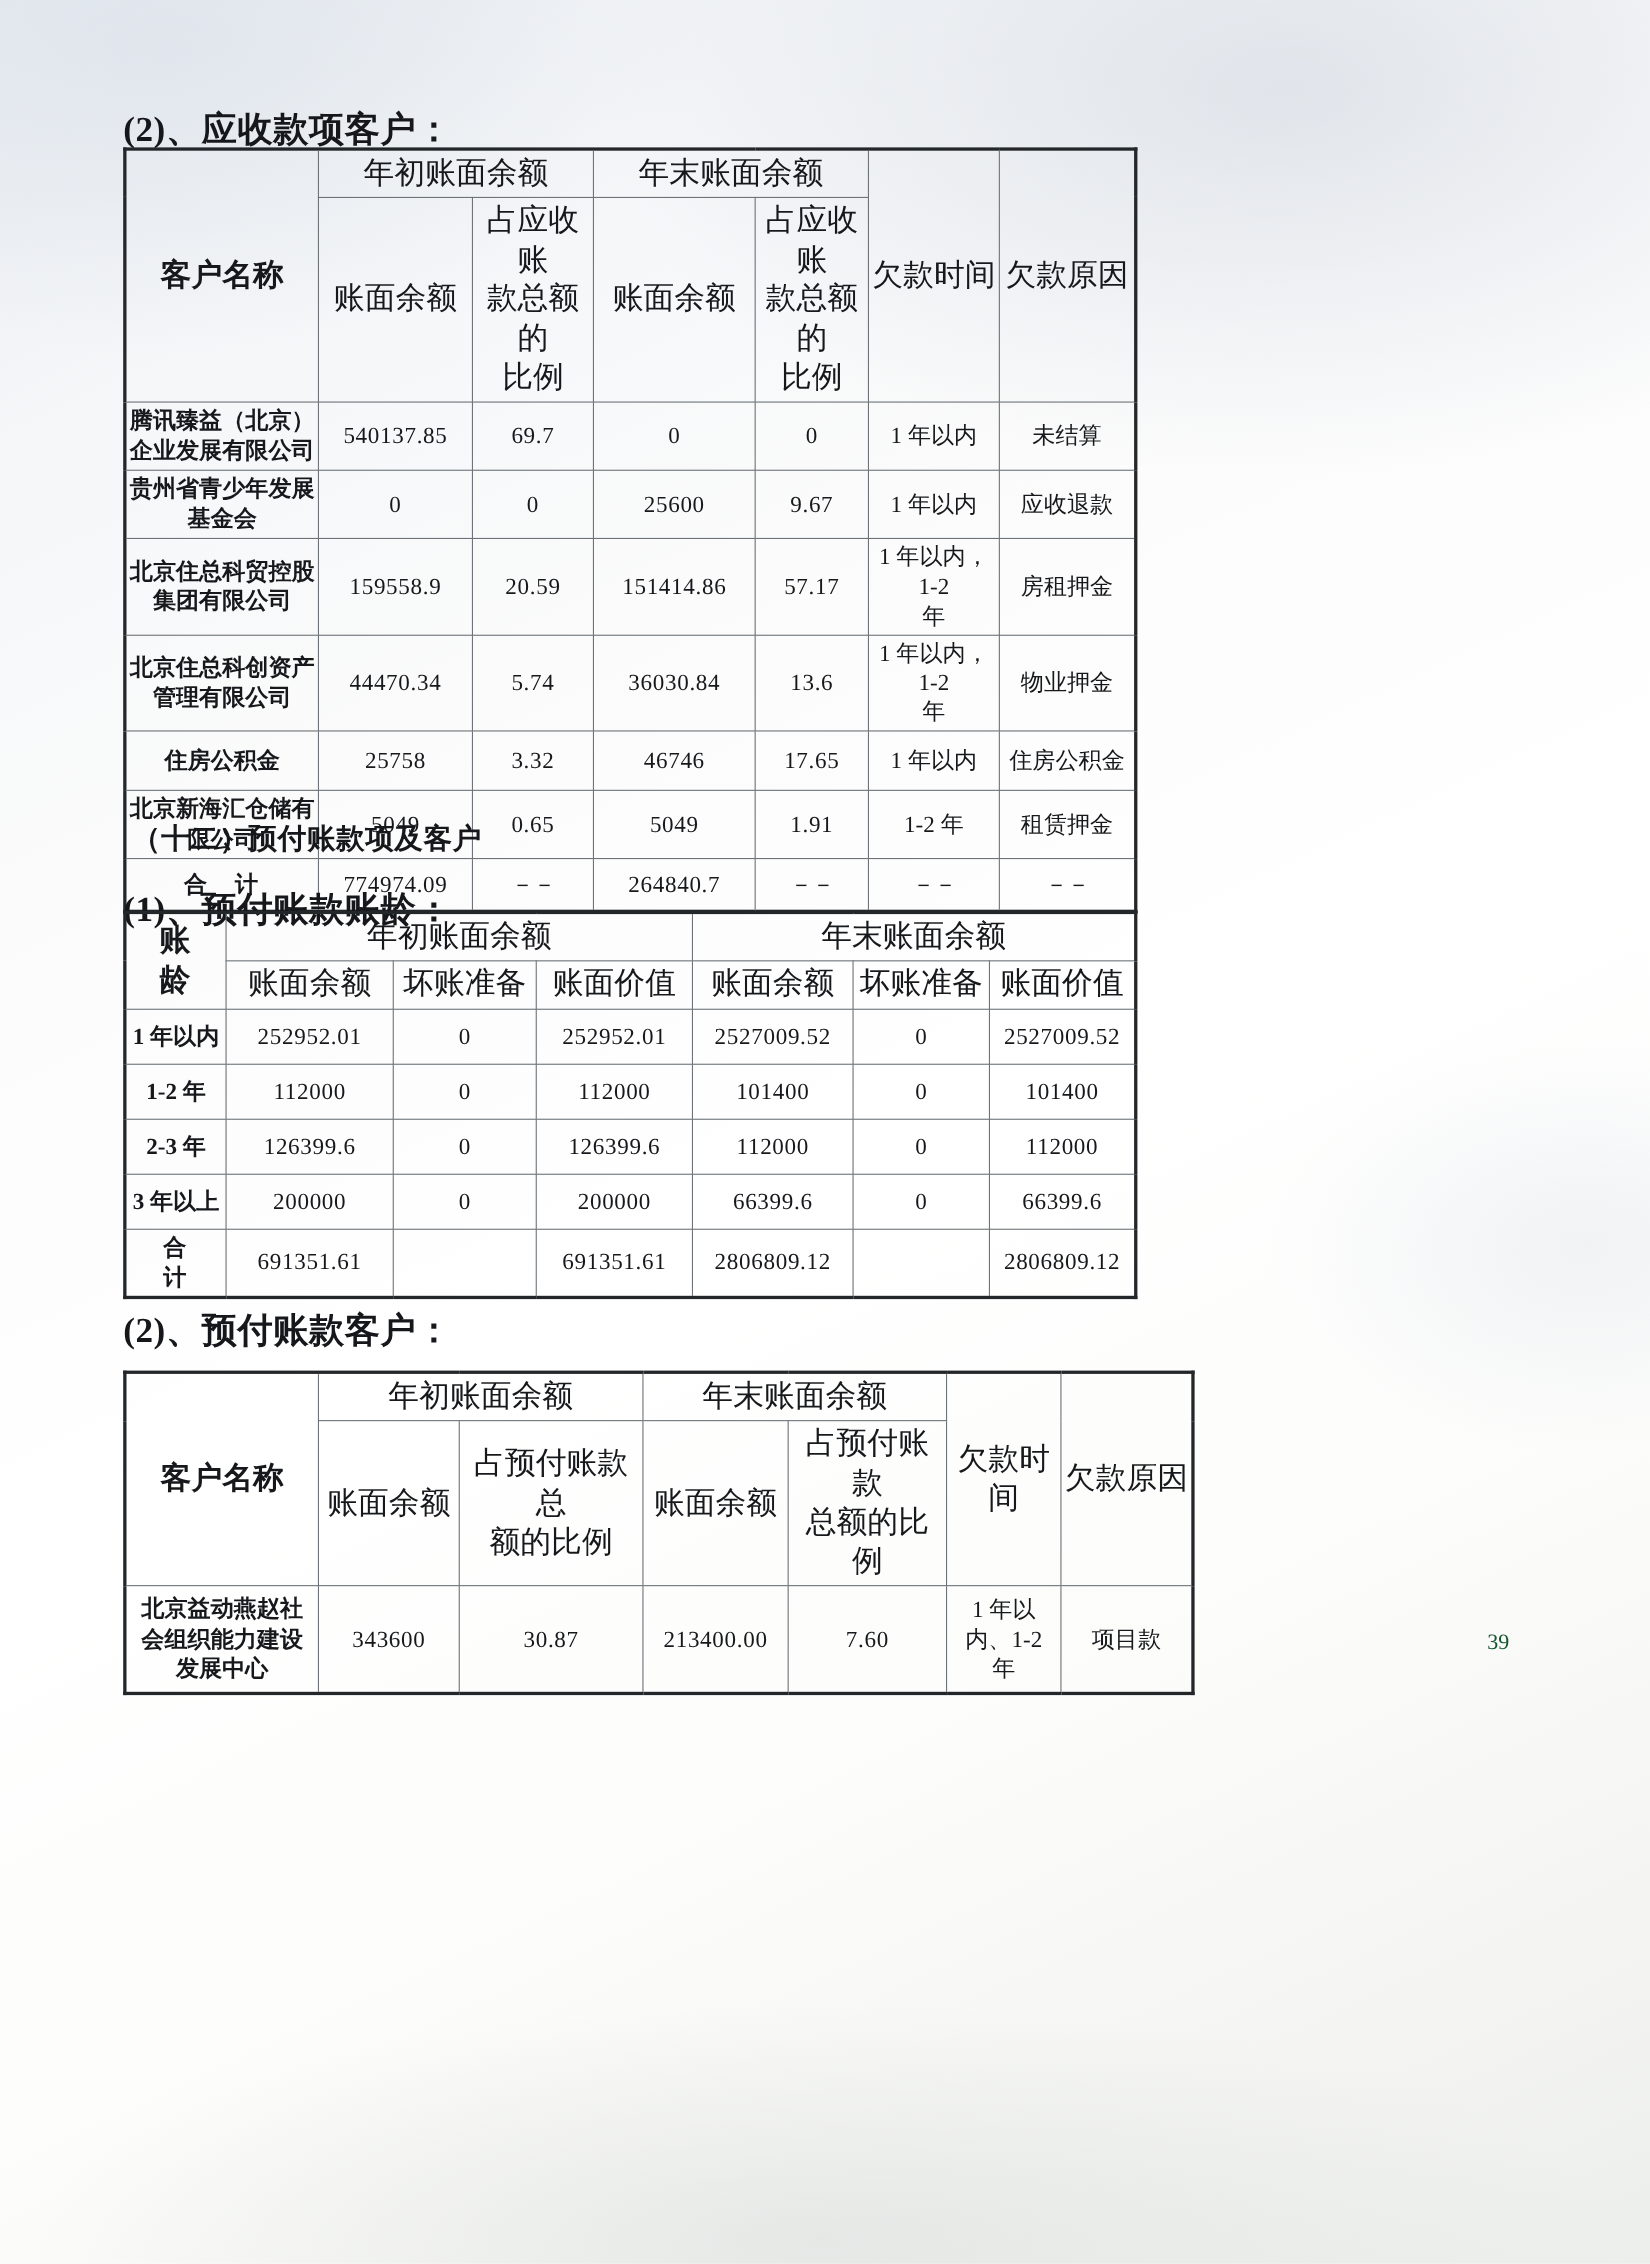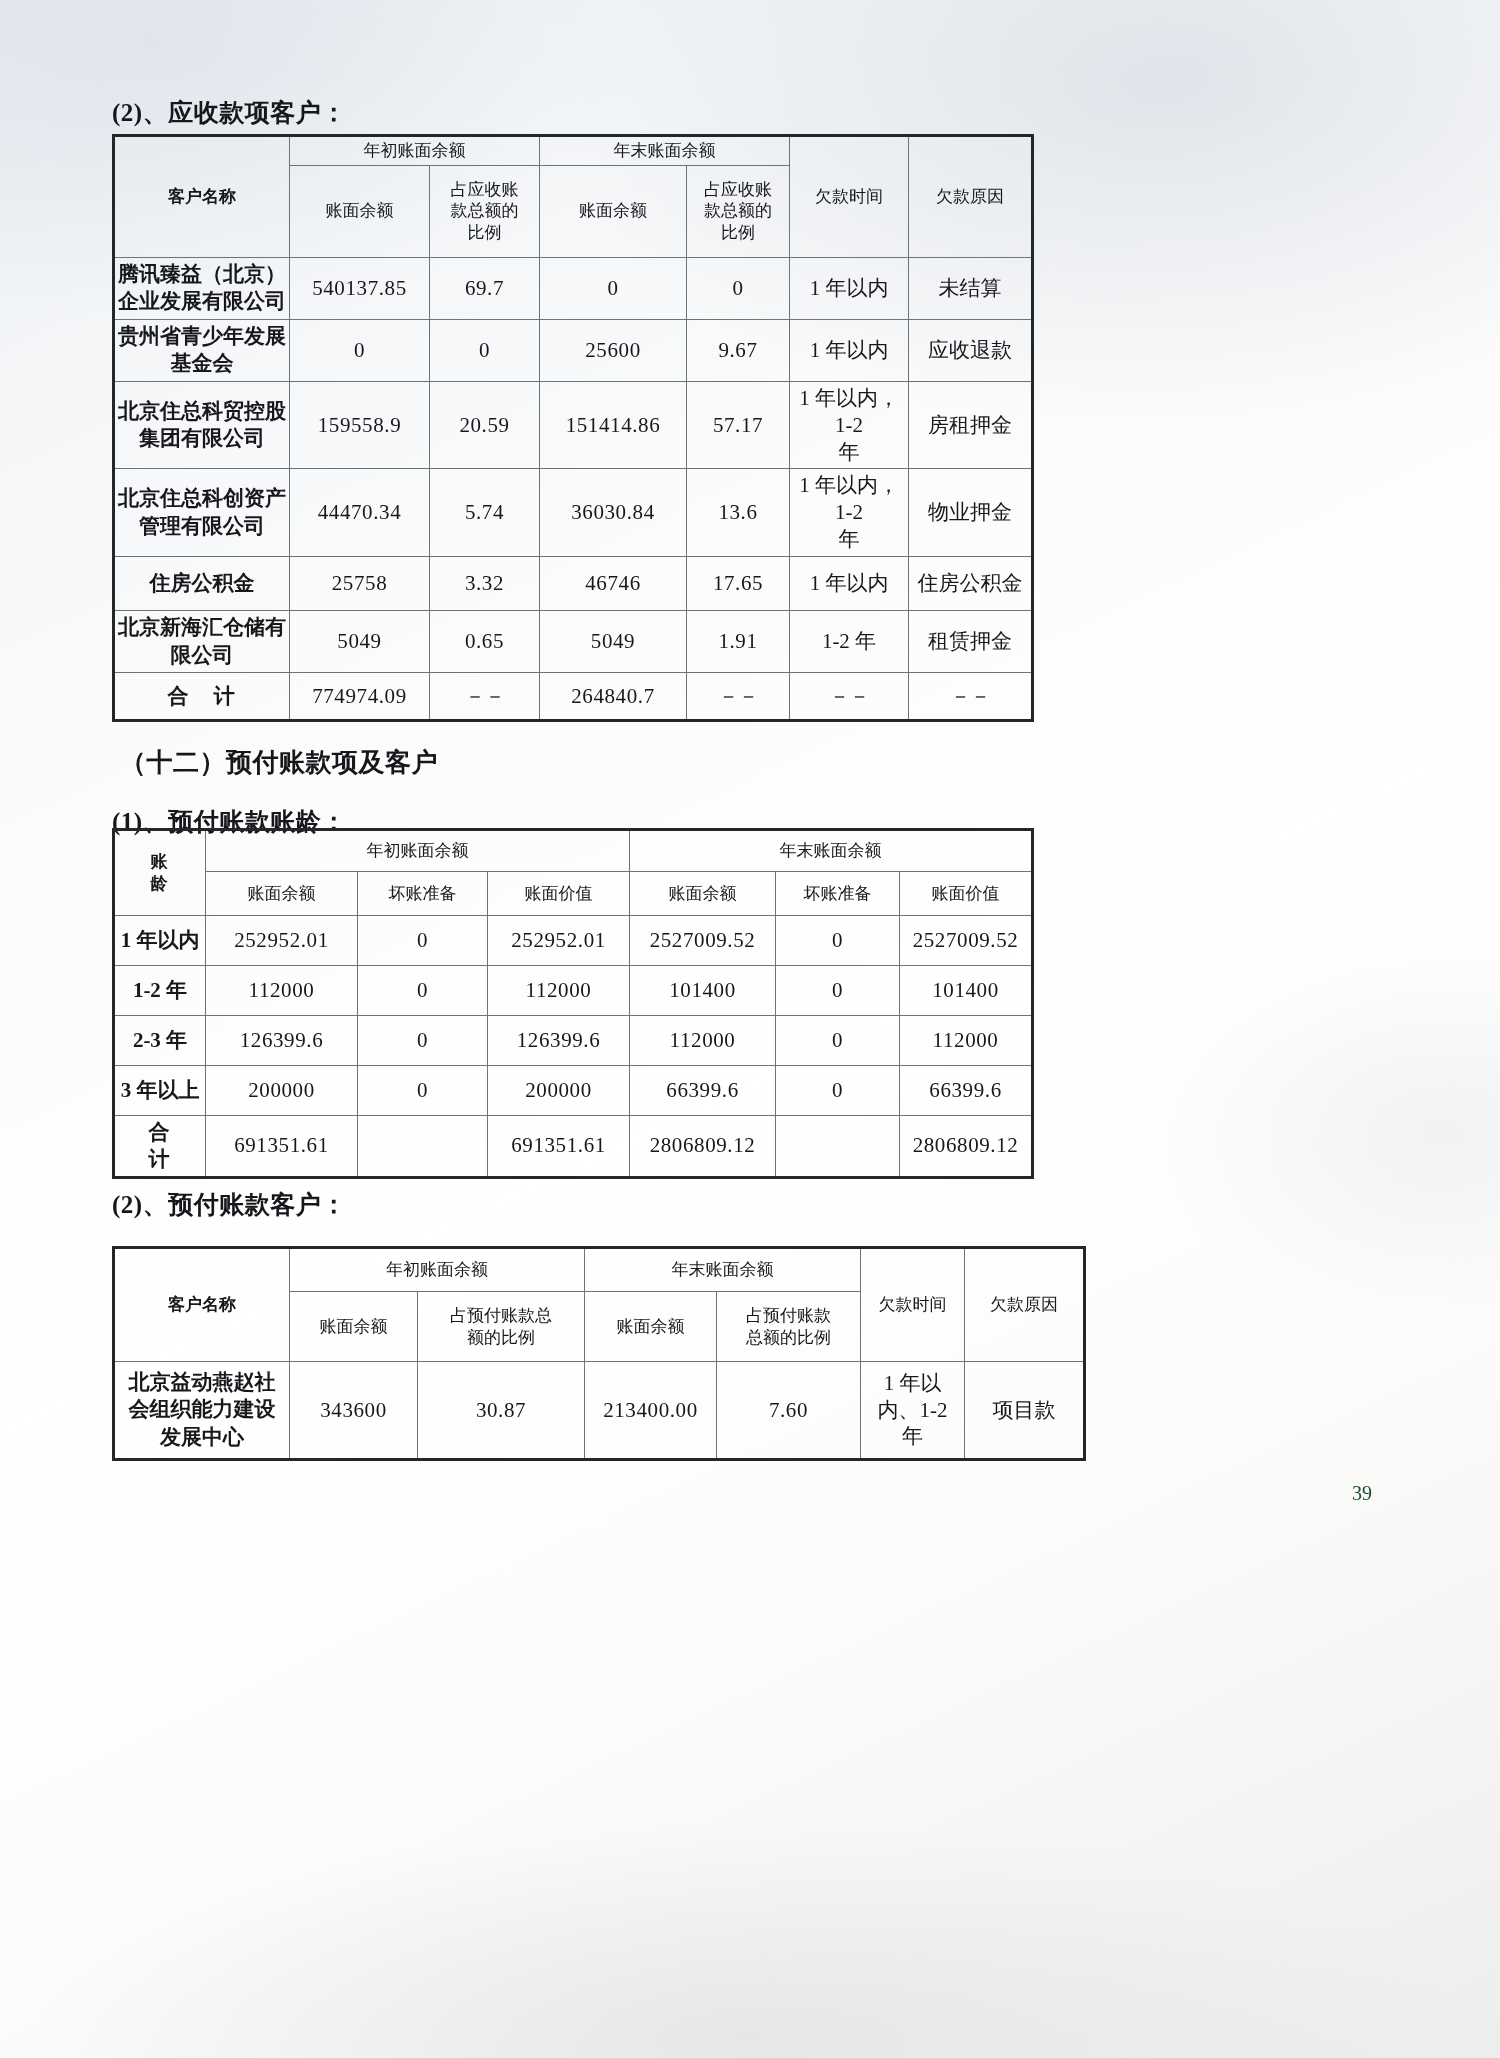--- a/index.html
+++ b/index.html
@@ -37,21 +37,21 @@
   .content {
     position: absolute;
     left: 0; top: 0;
     width: 1500px;
     height: 2058px;
   }
 
   
   .heading {
     position: absolute;
-    font-size: 25px;
+    font-size: 32px;
     font-weight: 700;
     letter-spacing: 0.5px;
     white-space: nowrap;
     color: #15171a;
   }
   .heading.big {
     font-size: 26px;
   }
 
   
@@ -70,21 +70,21 @@
     line-height: 1.28;
     padding: 3px 2px;
     color: #16181b;
   }
   .tbl .outer-t { border-top-width: 3.2px; border-top-color: #24272a; }
   .tbl .outer-b { border-bottom-width: 3.2px; border-bottom-color: #24272a; }
   .tbl .outer-l { border-left-width: 3.2px; border-left-color: #24272a; font-weight: bold; }
   .tbl .outer-r { border-right-width: 3.2px; border-right-color: #24272a; }
 
   .tbl .hdr {
-    font-size: 17px;
+    font-size: 28px;
   }
   .tbl .num {
     font-family: "Liberation Serif", "DejaVu Serif", serif;
     letter-spacing: 0.6px;
   }
   .tbl .name {
     font-size: 21px;
     line-height: 1.3;
   }
   .tbl .spaced {

